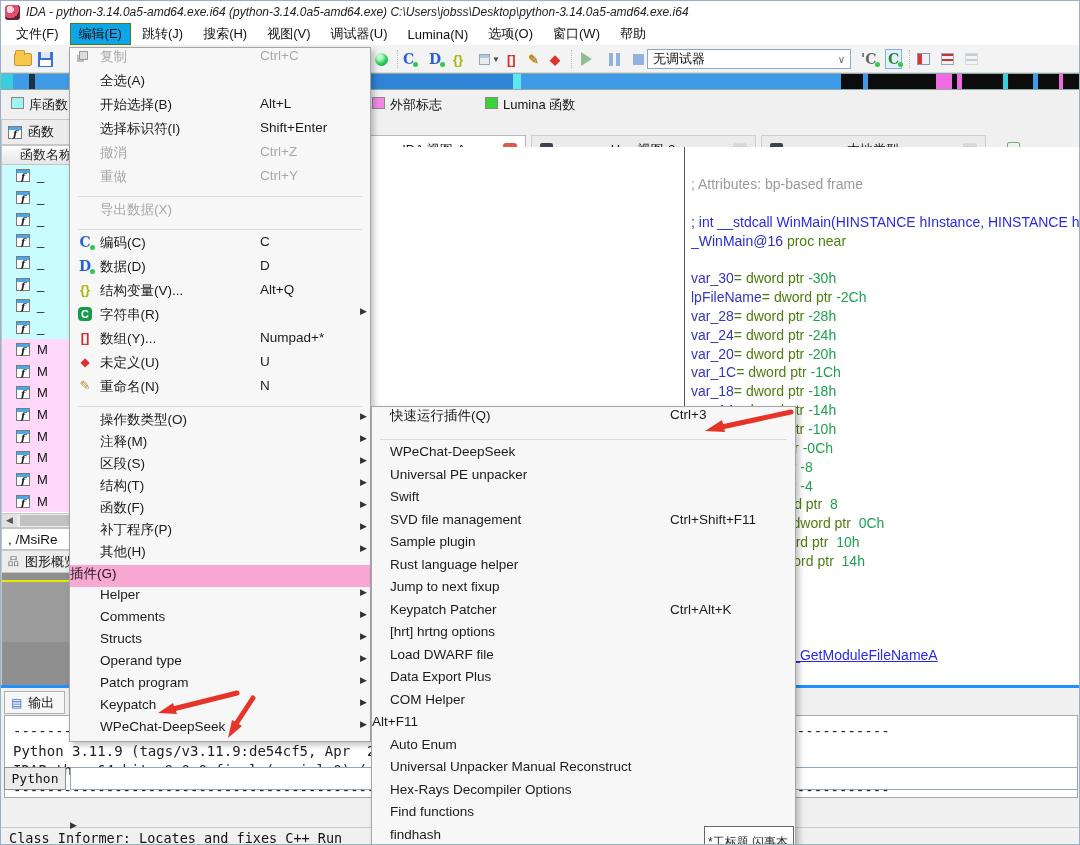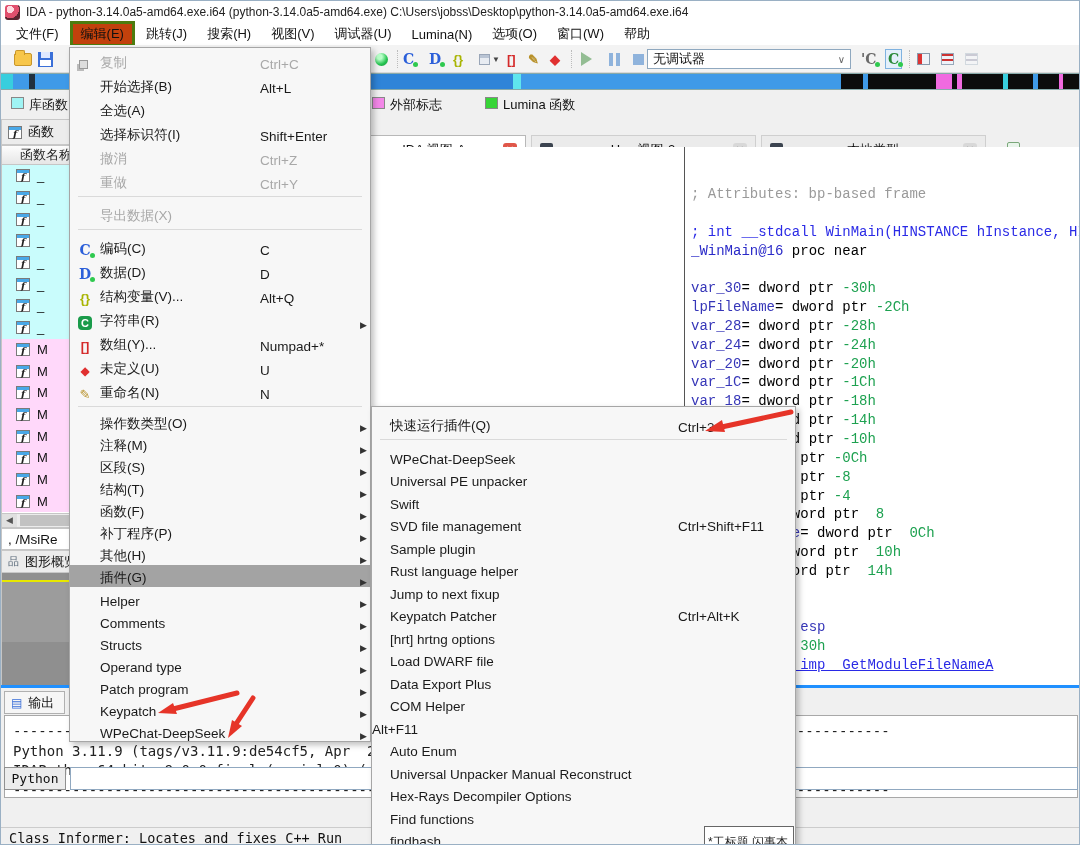--- a/index.html
+++ b/index.html
@@ -4,26 +4,26 @@
 <style>
   html,body{margin:0;padding:0;background:#dfe3e8;}
   *{box-sizing:border-box;}
   .win{position:relative;width:1080px;height:845px;background:#f0f0f0;overflow:hidden;
        font-family:"Liberation Sans",sans-serif;border:1px solid #9ab0c4;}
   .abs{position:absolute;}
 
   
   .titlebar{left:0;top:0;width:1080px;height:22px;background:#ffffff;display:flex;align-items:center;gap:6px;padding-left:4px;}
   .app-icon{width:15px;height:15px;border-radius:3px;background:radial-gradient(circle at 35% 30%,#ffd9e0 0 25%,#e0506e 26% 60%,#5a2430 61%);}
-  .title-text{font-size:12px;color:#222;white-space:nowrap;}
+  .title-text{font-size:12px;color:#222;white-space:nowrap;font-style:italic;}
 
   
   .menubar{left:0;top:22px;width:1080px;height:22px;background:#ffffff;display:flex;align-items:center;padding-left:6px;}
   .mb-item{font-size:13px;color:#111;padding:2px 9px;margin-right:2px;white-space:nowrap;}
-  .mb-item.active{background:#c2410c;border:3px solid #4d7c0f;padding:1px 8px;}
+  .mb-item.active{background:#0ea5e9;border:1px solid #4d7c0f;padding:1px 8px;}
 
   
   .toolbar{left:0;top:44px;width:1080px;height:28px;background:#f3f3f3;border-bottom:1px solid #d8d8d8;}
   .tbi{position:absolute;top:4px;display:flex;align-items:center;justify-content:center;height:20px;}
   .tb-folder{width:18px;height:13px;background:#f7c64a;border:1px solid #c8962a;border-radius:2px;position:relative;}
   .tb-folder::before{content:"";position:absolute;top:-4px;left:0;width:8px;height:4px;background:#f7c64a;border:1px solid #c8962a;border-bottom:none;border-radius:2px 2px 0 0;}
   .tb-save{width:15px;height:15px;background:#3a6fd8;position:relative;}
   .tb-save::before{content:"";position:absolute;left:3px;top:0;width:9px;height:6px;background:#dfe8ff;}
   .tb-save::after{content:"";position:absolute;left:2px;bottom:1px;width:11px;height:6px;background:#fff;}
   .tb-ball{width:13px;height:13px;border-radius:50%;background:radial-gradient(circle at 35% 30%,#b8ffc8 0 20%,#27c552 60%,#128a34);}
@@ -87,49 +87,49 @@
   .fn-footer{left:0;top:527px;width:363px;height:22px;background:#fff;border:1px solid #c6c6c6;font-size:13.5px;color:#111;padding:3px 0 0 6px;white-space:nowrap;overflow:hidden;}
   .gv-title{left:0;top:549px;width:363px;height:23px;}
   .gv-icon{color:#5a6a7a;font-size:11px;}
   .gv-area{left:0;top:572px;width:363px;height:112px;background:#8f8f8f;border-left:1px solid #c6c6c6;overflow:hidden;}
   .gv-line{position:absolute;left:0;top:7px;width:363px;height:2px;background:#e8e800;}
   .gv-block{position:absolute;left:0;top:9px;width:150px;height:60px;background:#9c9c9c;}
 
   
   .ida-pane{left:363px;top:146px;width:717px;height:538px;background:#ffffff;overflow:hidden;}
   .vline{left:683px;top:146px;width:1px;height:538px;background:#555;}
-  .dis-code{position:absolute;left:327px;top:38px;width:389px;font-family:Liberation Mono, monospace;font-size:14px;line-height:18.85px;white-space:pre;overflow:hidden;}
+  .dis-code{position:absolute;left:327px;top:28px;width:389px;font-family:Liberation Sans, sans-serif;font-size:14px;line-height:18.85px;white-space:pre;overflow:hidden;}
   .dl{height:18.85px;}
-  .cg{color:#9a9a9a;} .cb{color:#2a2ae6;} .pn{color:#2a2ac8;} .kw{color:#000000;}
+  .cg{color:#9a9a9a;} .cb{color:#2a2ae6;} .pn{color:#2a2ac8;} .kw{color:#4d7c0f;}
   .vn{color:#3636b8;} .nm{color:#1da150;} .ul{color:#2a2ae6;text-decoration:underline;}
 
   
   .focusline{left:0;top:684px;width:1080px;height:3px;background:#2090ff;}
   .outbar{left:0;top:687px;width:1080px;height:27px;background:#f0f0f0;}
   .out-title{position:absolute;left:3px;top:3px;height:23px;padding:0 10px 0 6px;border:1px solid #b0b0b0;background:#f6f6f6;display:flex;align-items:center;gap:6px;font-size:13px;color:#111;}
   .out-ico{color:#3a6fd8;font-size:12px;}
   .out-text{left:3px;top:714px;width:1074px;height:83px;background:#fff;border:1px solid #a8a8a8;overflow:hidden;
             font-family:"DejaVu Sans Mono",monospace;font-size:14px;line-height:19.5px;color:#222;padding:6px 0 0 8px;white-space:pre;}
   .py-row{left:3px;top:766px;width:1074px;height:23px;display:flex;}
   .py-label{width:62px;height:23px;border:1px solid #909090;background:#ececec;font-family:"DejaVu Sans Mono",monospace;font-size:13px;color:#111;text-align:center;line-height:21px;}
   .py-input{flex:1;height:23px;border:1px solid #90a8c0;background:#fff;margin-left:4px;}
   .statusbar{left:0;top:826px;width:1080px;height:19px;background:#f0f0f0;border-top:1px solid #cccccc;
              font-family:"DejaVu Sans Mono",monospace;font-size:13.5px;color:#111;padding:2px 0 0 8px;white-space:nowrap;overflow:hidden;}
 
   
   .menu{position:absolute;background:#f7f7f7;border:1px solid #a6a6a6;box-shadow:3px 3px 6px rgba(0,0,0,.25);z-index:50;}
   #edit-menu{left:68px;top:46px;width:302px;}
   #plugins-menu{left:370px;top:405px;width:425px;height:440px;overflow:hidden;z-index:55;}
-  .mitem{display:flex;align-items:flex-end;font-size:13.5px;color:#1a1a1a;padding-right:8px;}
+  .mitem{display:flex;align-items:flex-start;font-size:13.5px;color:#1a1a1a;padding-right:16px;}
   #edit-menu .mitem{height:24px;}
   #edit-menu .sec4{height:22px;}
   #plugins-menu .mitem{height:22.5px;}
   #plugins-menu .first{height:28px;}
   .mitem.dis{color:#a8a8a8;}
-  .mitem.hl{background:#a3a3a3;}
+  .mitem.hl{background:#f9a8d4;flex-direction:column;}
   .mico{width:30px;text-align:center;flex:0 0 auto;}
   .mlabel{flex:1;white-space:nowrap;overflow:hidden;}
   #edit-menu .mlabel{flex:0 0 160px;}
   .mshort{flex:0 0 95px;text-align:left;white-space:nowrap;}
   .marrow{flex:0 0 14px;font-size:9px;color:#333;text-align:right;padding-right:2px;}
   .msep{height:1px;background:#dadada;margin:4px 8px;}
   #plugins-menu .mlabel{padding-left:18px;}
   .ic-copy{display:inline-block;width:9px;height:9px;border:1px solid #999;background:#ddd;box-shadow:-3px 3px 0 -1px #bbb;margin-left:-3px;}
   .ic-letter{font-family:"DejaVu Serif",serif;font-weight:bold;font-size:14px;color:#2b5fd9;position:relative;}
   .ic-letter::after{content:"";position:absolute;right:-4px;bottom:0;width:5px;height:5px;border-radius:50%;background:#2fc94f;}
@@ -389,28 +389,28 @@
 
   <div class="menu" id="edit-menu">
       <div class="mitem dis">
         <span class="mico"><i class="ic-copy"></i></span>
         <span class="mlabel">复制</span>
         <span class="mshort">Ctrl+C</span>
         <span class="marrow"></span>
       </div>
       <div class="mitem">
         <span class="mico"></span>
+        <span class="mlabel">全选(A)</span>
+        <span class="mshort"></span>
+        <span class="marrow"></span>
+      </div>
+      <div class="mitem">
+        <span class="mico"></span>
         <span class="mlabel">开始选择(B)</span>
         <span class="mshort">Alt+L</span>
-        <span class="marrow"></span>
-      </div>
-      <div class="mitem">
-        <span class="mico"></span>
-        <span class="mlabel">全选(A)</span>
-        <span class="mshort"></span>
         <span class="marrow"></span>
       </div>
       <div class="mitem">
         <span class="mico"></span>
         <span class="mlabel">选择标识符(I)</span>
         <span class="mshort">Shift+Enter</span>
         <span class="marrow"></span>
       </div>
       <div class="mitem dis">
         <span class="mico"></span>

